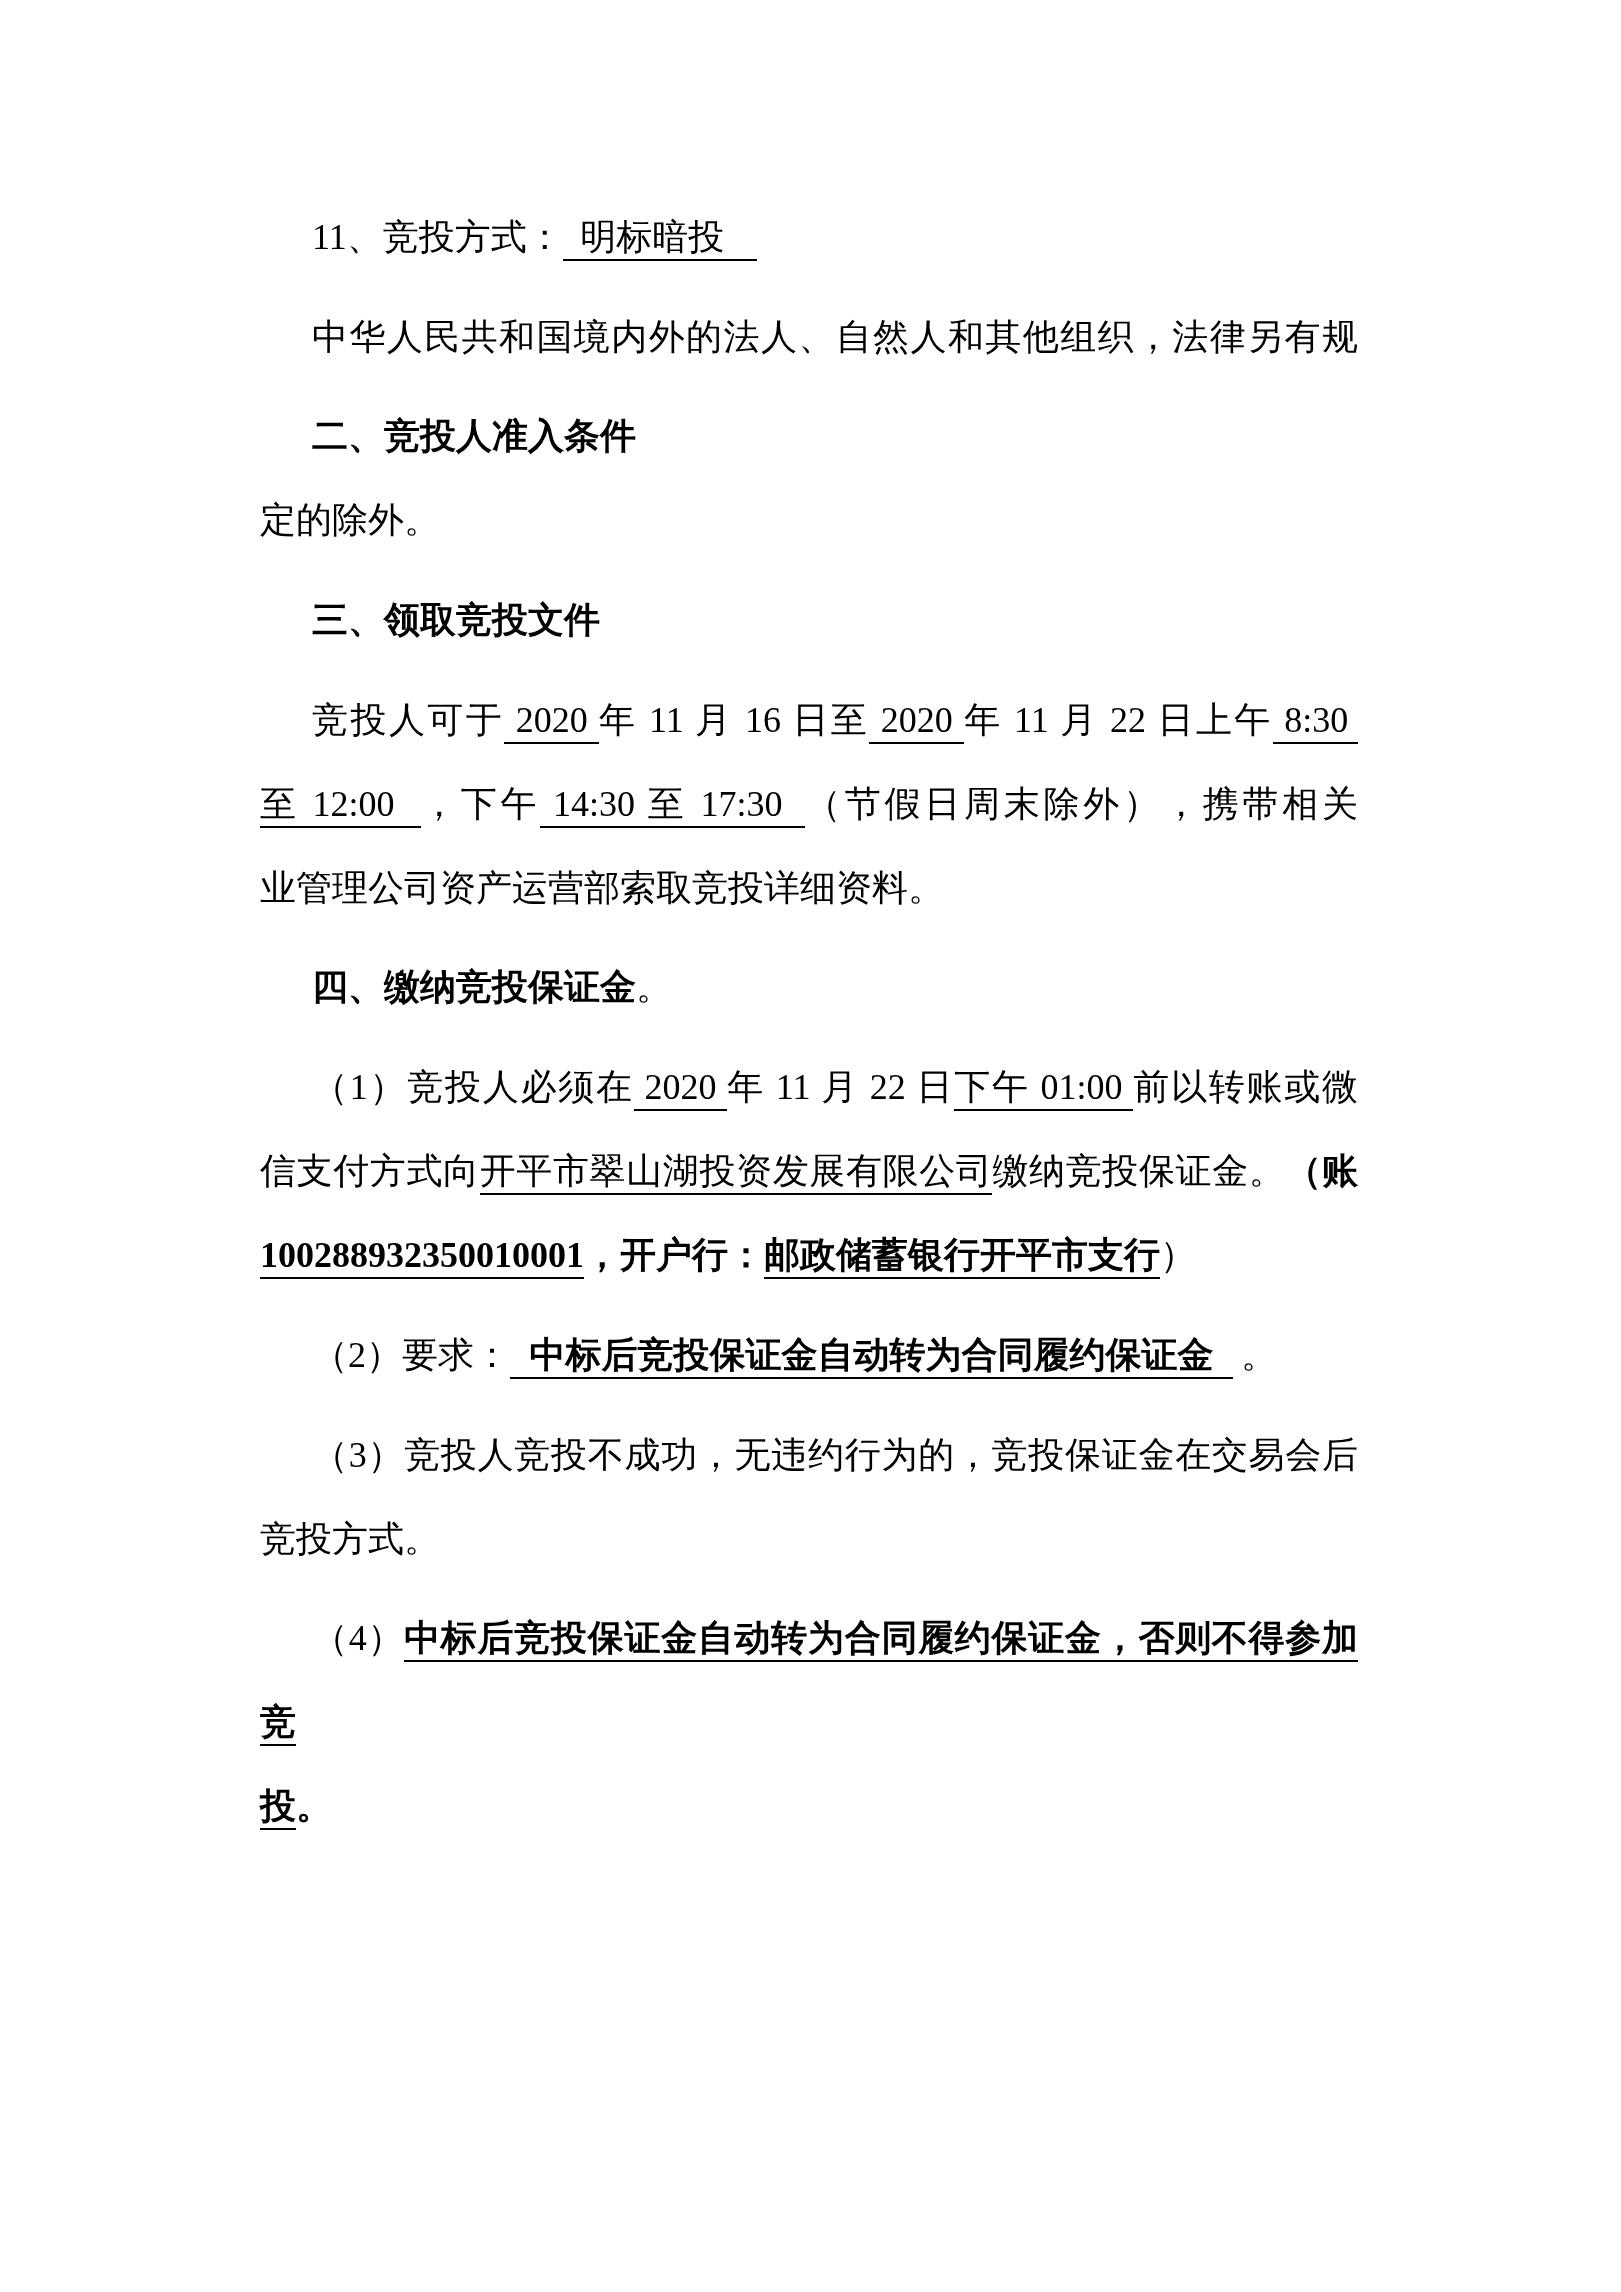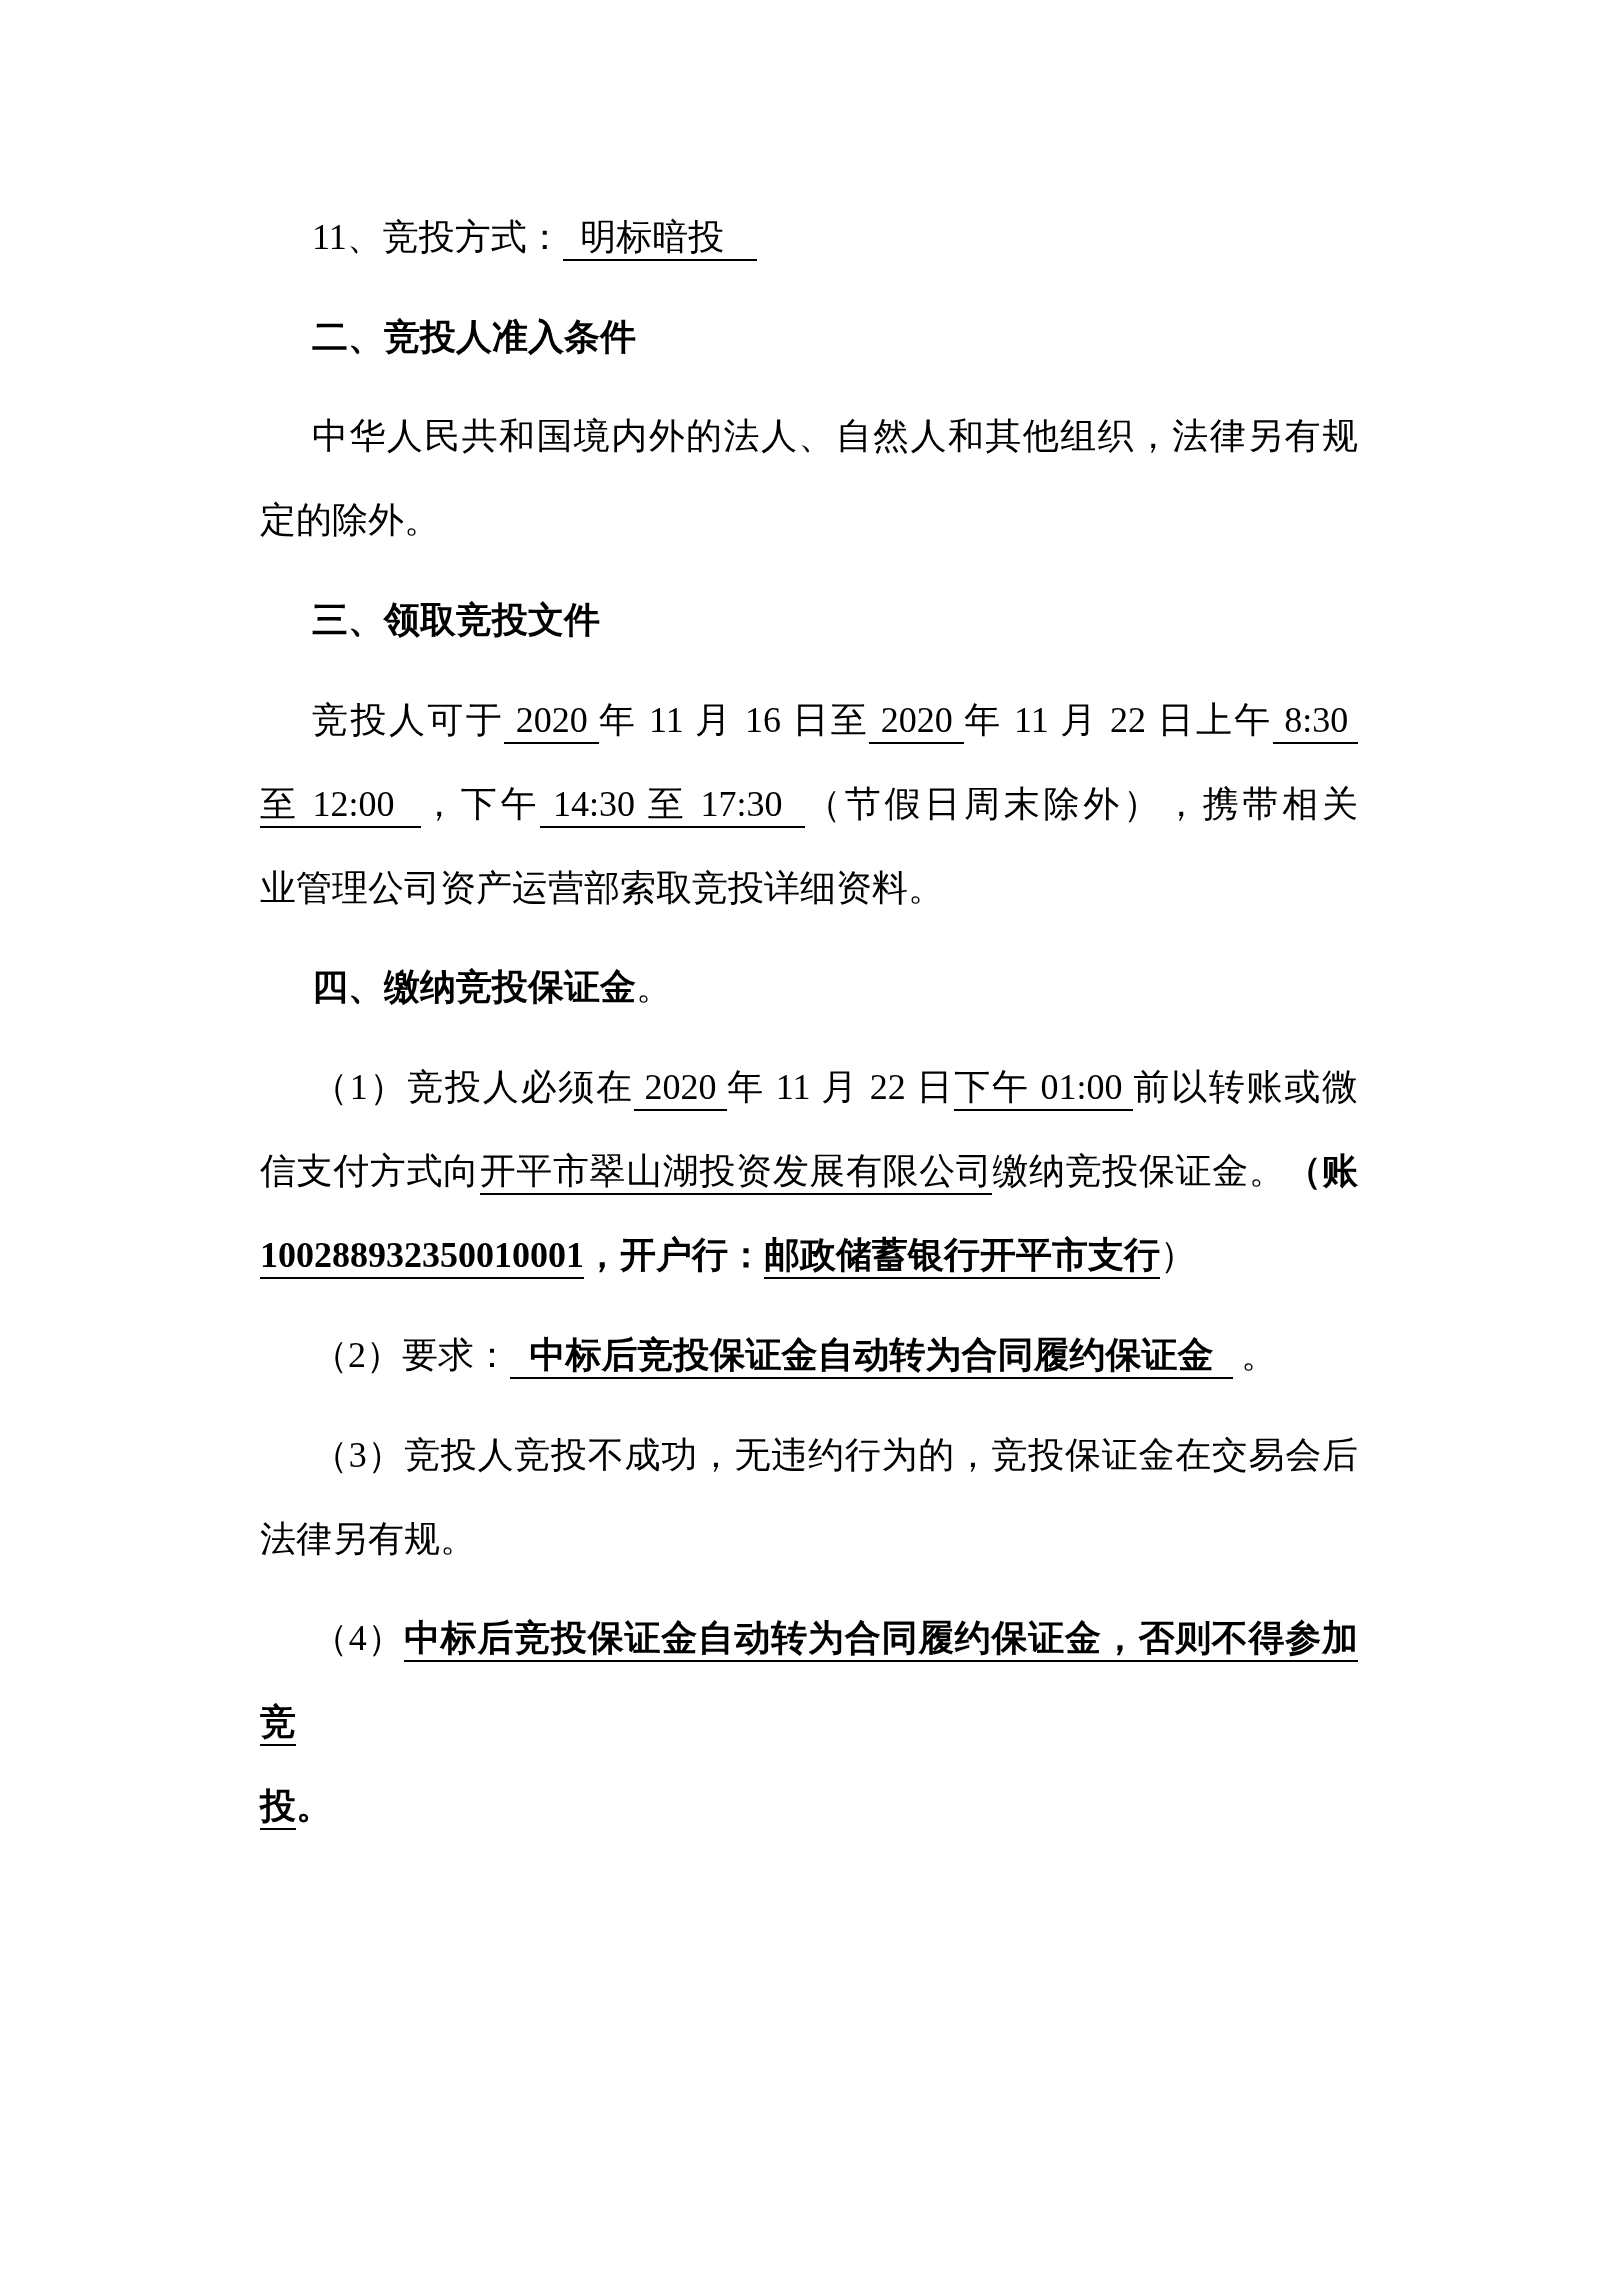--- a/index.html
+++ b/index.html
@@ -57,31 +57,31 @@
     border-bottom: 2.9px solid #000000;
     padding-bottom: 2px;
   }
 </style>
 </head>
 <body>
 
 <div class="page">
   <div class="doc" id="doc">
       <div class="line ind"><span class="r">11、竞投方式：</span><span class="r u" style="padding-left: 17.6px; padding-right: 33px;">明标暗投</span></div>
+      <div class="line ind j"><span class="r">中华人民共和国境内外的法人、自然人和其他组织，法律另有规</span></div>
       <div class="line ind"><span class="r b">二、竞投人准入条件</span></div>
-      <div class="line ind j"><span class="r">中华人民共和国境内外的法人、自然人和其他组织，法律另有规</span></div>
       <div class="line"><span class="r">定的除外。</span></div>
       <div class="line ind"><span class="r b">三、领取竞投文件</span></div>
       <div class="line ind j"><span class="r">竞投人可于</span><span class="r u"> 2020 </span><span class="r">年 11 月 16 日至</span><span class="r u"> 2020 </span><span class="r">年 11 月 22 日上午</span><span class="r u" style="padding-right: 9.8px;"> 8:30</span></div>
       <div class="line j"><span class="r u" style="padding-right: 13.7px;">至 12:00 </span><span class="r">，下午</span><span class="r u" style="padding-right: 9.8px;"> 14:30 至 17:30 </span><span class="r">（节假日周末除外），携带相关</span></div>
       <div class="line"><span class="r">业管理公司资产运营部索取竞投详细资料。</span></div>
       <div class="line ind"><span class="r b">四、缴纳竞投保证金</span><span class="r">。</span></div>
       <div class="line ind j"><span class="r">（1）竞投人必须在</span><span class="r u"> 2020 </span><span class="r">年 11 月 22 日</span><span class="r u">下午 01:00 </span><span class="r">前以转账或微</span></div>
       <div class="line j"><span class="r">信支付方式向</span><span class="r u">开平市翠山湖投资发展有限公司</span><span class="r">缴纳竞投保证金。</span><span class="r b">（账</span></div>
       <div class="line"><span class="r b u">100288932350010001</span><span class="r b">，开户行：</span><span class="r b u">邮政储蓄银行开平市支行</span><span class="r">）</span></div>
       <div class="line ind"><span class="r">（2）要求：</span><span class="r b u" style="padding-left: 19.6px; padding-right: 19.6px;">中标后竞投保证金自动转为合同履约保证金</span><span class="r" style="padding-left: 7.8px;">。</span></div>
       <div class="line ind j"><span class="r">（3）竞投人竞投不成功，无违约行为的，竞投保证金在交易会后</span></div>
-      <div class="line"><span class="r">法律另有规。</span></div>
+      <div class="line"><span class="r">竞投方式。</span></div>
       <div class="line ind j"><span class="r">（4）</span><span class="r b u">中标后竞投保证金自动转为合同履约保证金，否则不得参加竞</span></div>
       <div class="line"><span class="r b u">投</span><span class="r b">。</span></div>
     </div>
 </div>
 
 
 </body></html>

